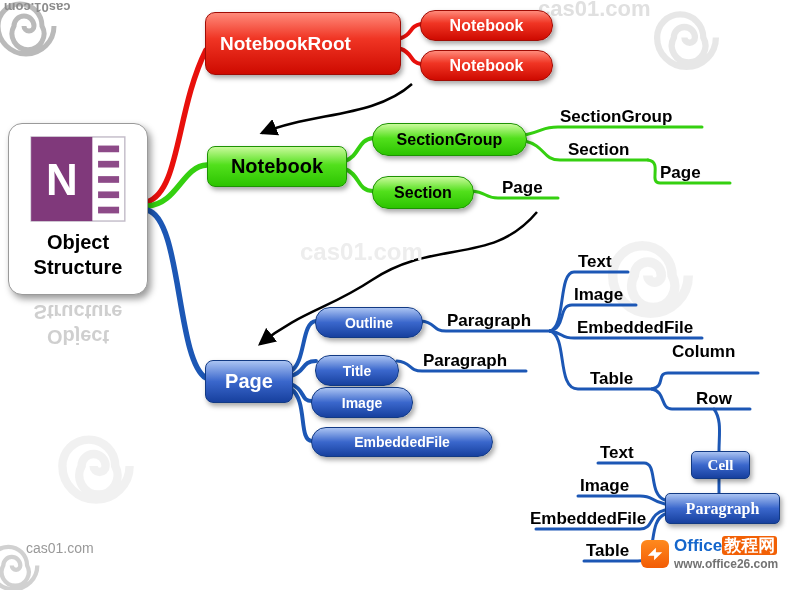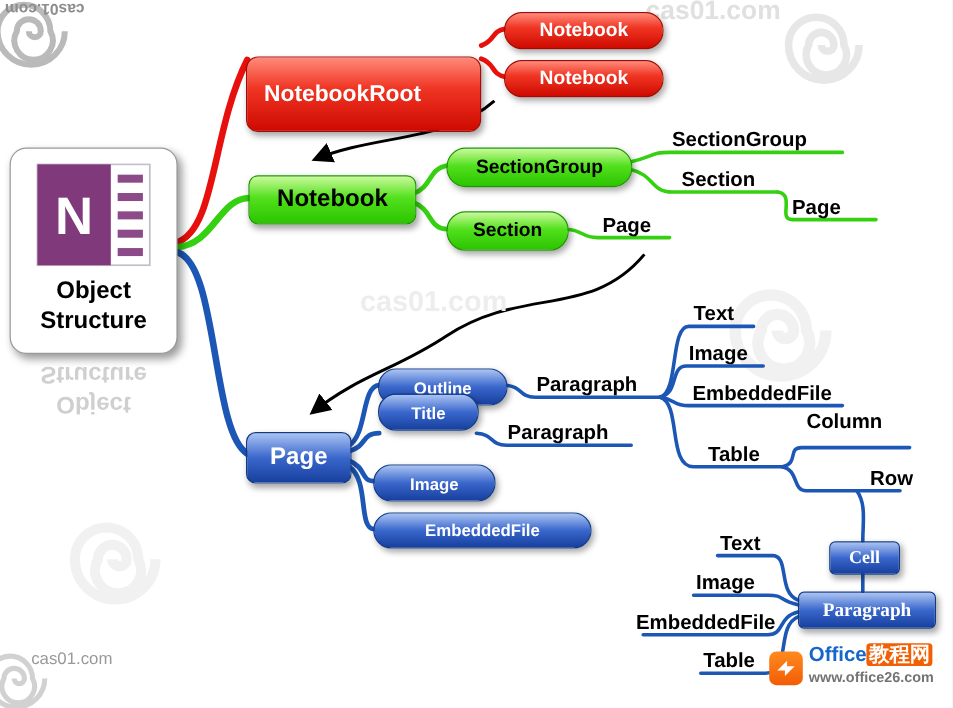--- a/index.html
+++ b/index.html
@@ -15,28 +15,28 @@
   .wm{color:#999;}
   .logo-card{position:absolute;left:8px;top:123px;width:140px;height:172px;background:#fff;
              border:1px solid #9a9a9a;border-radius:14px;box-shadow:3px 4px 7px rgba(0,0,0,.4);
              display:flex;flex-direction:column;align-items:center;justify-content:flex-start;
              padding-top:12px;box-sizing:border-box;z-index:3;}
   .logo-title{font-weight:bold;font-size:20px;line-height:1.25;text-align:center;color:#000;margin-top:8px;}
   .reflection{position:absolute;left:8px;top:299px;width:140px;text-align:center;font-weight:bold;
               font-size:20px;line-height:1.25;color:#555;opacity:.28;transform:scaleY(-1);z-index:1;}
   .nbroot{left:205px;top:12px;width:196px;height:63px;border-radius:10px;font-size:19px;
           flex-direction:column;align-items:flex-start;justify-content:center;padding-left:14px;
-          box-sizing:border-box;line-height:1.35;margin-top:35px;}
+          box-sizing:border-box;line-height:1.35;}
   .pill-red{width:131px;height:29px;border-radius:15px;font-size:16px;}
   .gnode{left:207px;top:146px;width:138px;height:39px;border-radius:8px;font-size:20px;}
   .gpill{height:31px;border-radius:16px;font-size:16px;}
   .pagebox{left:205px;top:360px;width:86px;height:41px;border-radius:8px;font-size:20px;}
   .bpill{height:29px;border-radius:15px;font-size:14px;}
   .bsquare{border-radius:5px;font-size:15px;font-family:Liberation Serif, serif;}
-  .footer-logo{position:absolute;left:641px;top:537px;display:flex;align-items:flex-end;z-index:3;}
+  .footer-logo{position:absolute;left:641px;top:537px;display:flex;align-items:center;z-index:3;}
   .fl-icon{width:28px;height:28px;border-radius:6px;background:linear-gradient(180deg,#ff8a1e,#f25c05);
            display:flex;align-items:center;justify-content:center;margin-right:5px;}
   .fl-text{display:flex;flex-direction:column;line-height:1.1;}
   .fl-brand{font-weight:bold;font-size:17px;}
   .fl-brand .b1{color:#1466cc;}
   .fl-brand .b2{color:#fff;background:#f26005;border-radius:3px;padding:0 2px;}
   .fl-url{font-weight:bold;font-size:12px;color:#737373;margin-top:2px;}
 </style>
 </head>
 <body>
@@ -141,34 +141,34 @@
   <div class="node green gnode">Notebook</div>
   <div class="node green gpill" style="left:372px;top:123px;width:153px;">SectionGroup</div>
   <div class="node green gpill" style="left:372px;top:176px;width:100px;">Section</div>
   <div class="lbl" style="left:560px;top:107px;">SectionGroup</div>
   <div class="lbl" style="left:568px;top:140px;">Section</div>
   <div class="lbl" style="left:660px;top:163px;">Page</div>
   <div class="lbl" style="left:502px;top:178px;">Page</div>
 
   <div class="node blue pagebox">Page</div>
   <div class="node blue bpill" style="left:315px;top:307px;width:106px;">Outline</div>
-  <div class="node blue bpill" style="left:315px;top:328px;width:82px;">Title</div>
+  <div class="node blue bpill" style="left:315px;top:355px;width:82px;">Title</div>
   <div class="node blue bpill" style="left:311px;top:387px;width:100px;">Image</div>
   <div class="node blue bpill" style="left:311px;top:427px;width:180px;height:28px;">EmbeddedFile</div>
 
   <div class="lbl" style="left:447px;top:311px;">Paragraph</div>
   <div class="lbl" style="left:423px;top:351px;">Paragraph</div>
 
   <div class="lbl" style="left:578px;top:252px;">Text</div>
   <div class="lbl" style="left:574px;top:285px;">Image</div>
   <div class="lbl" style="left:577px;top:318px;">EmbeddedFile</div>
   <div class="lbl" style="left:590px;top:369px;">Table</div>
 
   <div class="lbl" style="left:672px;top:342px;">Column</div>
-  <div class="lbl" style="left:696px;top:389px;margin-left:29px;">Row</div>
+  <div class="lbl" style="left:696px;top:389px;">Row</div>
 
   <div class="node blue bsquare" style="left:691px;top:451px;width:57px;height:26px;">Cell</div>
   <div class="node blue bsquare" style="left:665px;top:493px;width:113px;height:29px;font-size:16px;">Paragraph</div>
 
   <div class="lbl" style="left:600px;top:443px;">Text</div>
   <div class="lbl" style="left:580px;top:476px;">Image</div>
   <div class="lbl" style="left:530px;top:509px;">EmbeddedFile</div>
   <div class="lbl" style="left:586px;top:541px;">Table</div>
 
   <div class="footer-logo">

